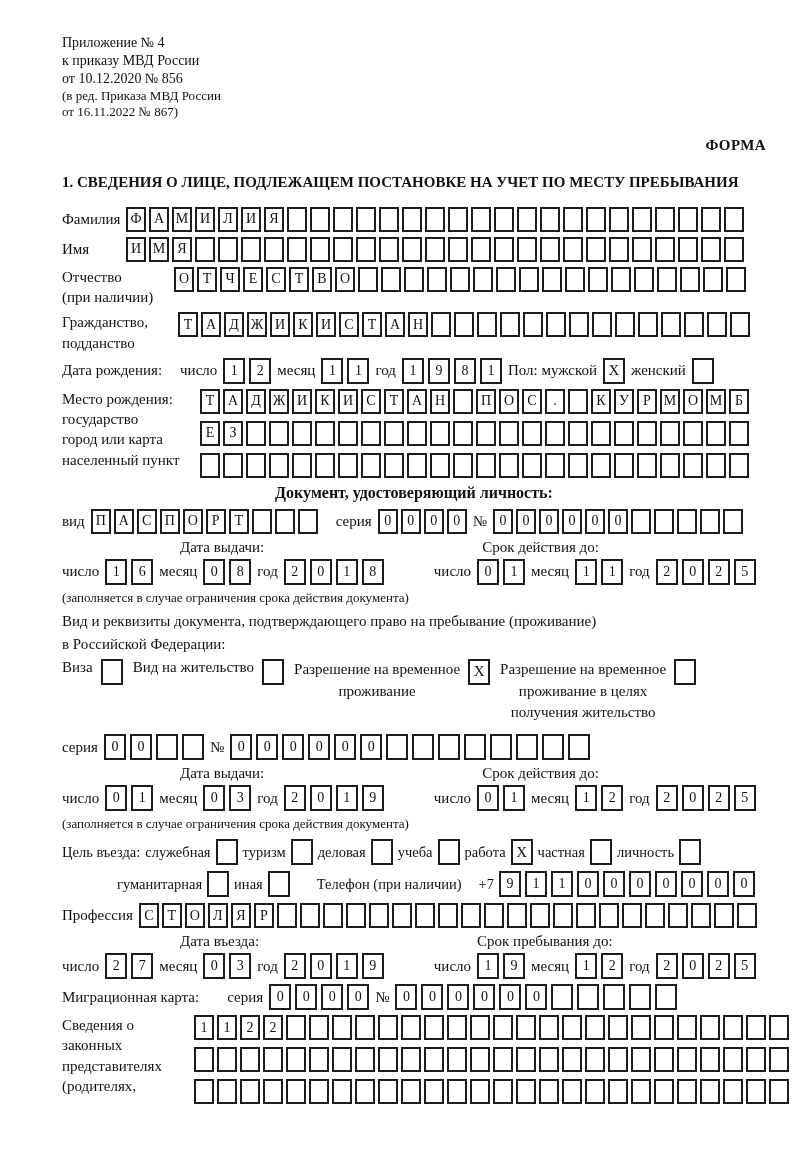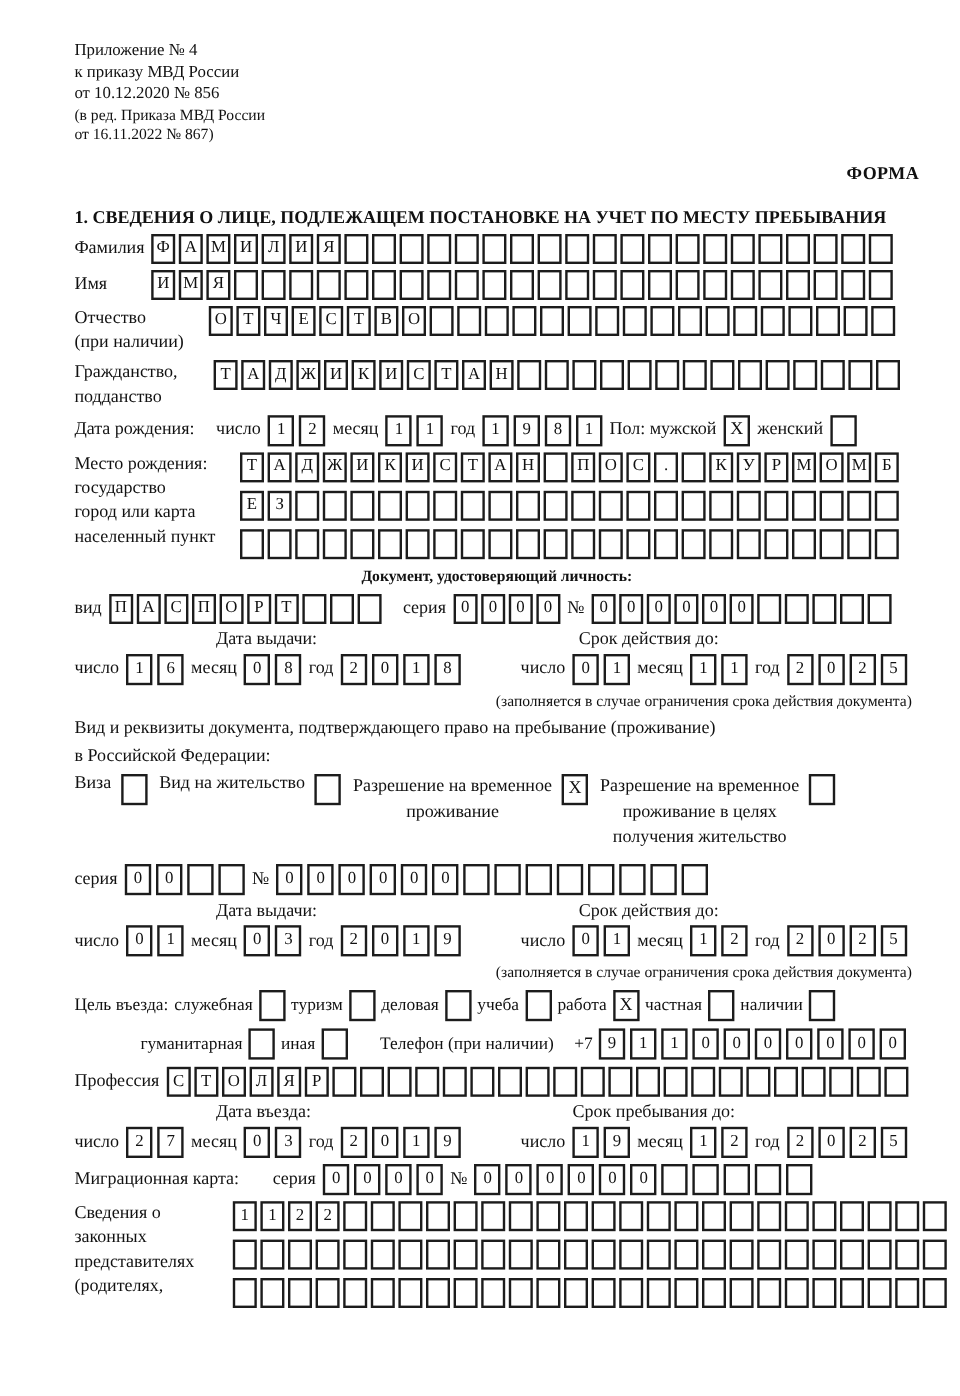--- a/index.html
+++ b/index.html
@@ -4,39 +4,39 @@
 <style>
   html,body{margin:0;padding:0;background:#fff;}
   body{width:800px;height:1163px;overflow:hidden;color:#111;
        font-family:"Liberation Serif","DejaVu Serif",serif;font-size:15px;}
   .page{box-sizing:border-box;width:800px;height:1163px;padding:34px 34px 10px 62px;}
   .hdr{line-height:1.28;font-size:14px;}
   .hdr .small{font-size:13px;}
   .forma{text-align:right;font-weight:bold;font-size:15px;margin-top:16px;letter-spacing:.4px;}
   .title{text-align:center;font-weight:bold;font-size:15.5px;margin-top:16px;line-height:1.5;}
   .blank{display:inline-block;width:56px;height:12px;border-bottom:2px solid #444;margin-left:8px;}
-  .sec{font-weight:bold;font-size:15px;margin-top:20px;margin-bottom:4px;}
+  .sec{font-weight:bold;font-size:15px;margin-top:20px;margin-bottom:16px;}
   .frow{display:flex;align-items:center;gap:6px;margin-bottom:5px;}
   .frow.top{align-items:flex-start;}
   .lbl{flex:0 0 auto;line-height:1.35;}
   .w60{width:58px;}.w107{width:106px;}.w112{width:110px;}.w135{width:132px;}.w128{width:126px;}
   .boxes{display:flex;gap:3px;flex:0 0 auto;}
   .cell{box-sizing:border-box;width:20px;height:25px;border:2px solid #1c1c1c;
         display:flex;align-items:center;justify-content:center;font-size:14px;flex:0 0 auto;}
   .boxes.big{gap:4px;}
   .boxes.big .cell{width:22px;height:26px;}
   .chk{box-sizing:border-box;width:22px;height:26px;border:2px solid #1c1c1c;flex:0 0 auto;
        display:flex;align-items:center;justify-content:center;font-size:15px;}
   .stack{display:flex;flex-direction:column;gap:7px;}
-  .center-b{text-align:center;font-weight:bold;font-size:13px;margin:6px 0 7px;}
+  .center-b{text-align:center;font-weight:bold;font-size:16px;margin:6px 0 7px;}
   .dates-head{display:flex;margin:1px 0 3px;}
   .dh1{margin-left:118px;text-align:center;}
   .dh2{margin-left:218px;}
   .midgap{width:38px;flex:0 0 auto;}
-  .note-r{text-align:right;font-size:13px;padding-right:6px;margin:1px 0 7px;}
+  .note-r{font-size:13px;padding-right:6px;margin:1px 0 7px;}
   .plain{margin-bottom:6px;}
   .opt-row{display:flex;align-items:flex-start;gap:10px;margin:4px 0 10px;}
   .opt{display:flex;align-items:flex-start;gap:8px;}
   .opt-lines{text-align:center;line-height:1.45;}
   .p-row{display:flex;align-items:center;gap:5px;font-size:14.5px;margin-bottom:6px;}
   .indent55{margin-left:55px;}
   .ml14{margin-left:12px;}
   .ml24{margin-left:22px;}
   .t{flex:0 0 auto;}
 </style>
@@ -494,21 +494,21 @@
     <span class="t">туризм</span>
     <div class="chk"></div>
     <span class="t">деловая</span>
     <div class="chk"></div>
     <span class="t">учеба</span>
     <div class="chk"></div>
     <span class="t">работа</span>
     <div class="chk">X</div>
     <span class="t">частная</span>
     <div class="chk"></div>
-    <span class="t">наличии</span>
+    <span class="t">личность</span>
     <div class="chk"></div>
   </div>
   <div class="p-row indent55">
     <span class="t">гуманитарная</span>
     <div class="chk"></div>
     <span class="t">иная</span>
     <div class="chk"></div>
     <span class="t ml24">Телефон (при наличии)</span>
     <span class="t ml14">+7</span>
     <div class="boxes big">

